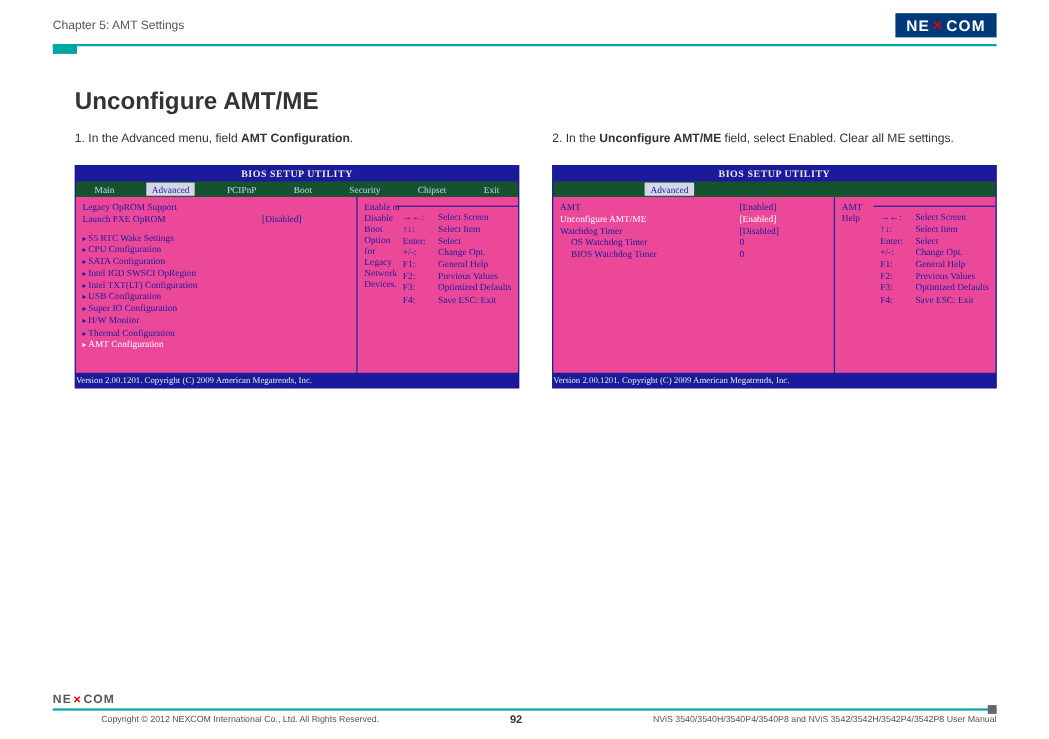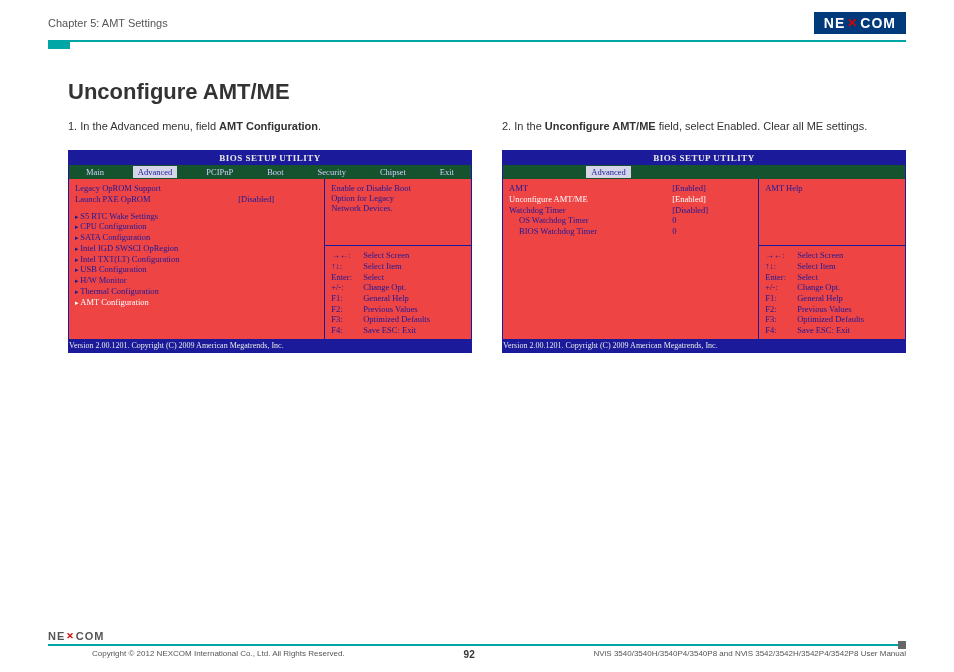--- a/index.html
+++ b/index.html
@@ -89,35 +89,35 @@
   }
   .bios-menu span {
     padding: 1px 5px;
   }
   .bios-menu .active {
     background: #d6d6e8;
     color: #1a1a9a;
   }
   .bios-body {
     display: flex;
-    background: #ef4444;
+    background: #ec4899;
     min-height: 160px;
   }
   .bios-left {
     flex: 2;
     padding: 4px 6px;
     border-right: 1.5px solid #1a1a9a;
     color: #1a1a9a;
   }
   .bios-right {
     flex: 1.1;
     padding: 4px 6px;
     color: #1a1a9a;
     display: flex;
-    flex-direction: column;
+    flex-direction: row;
     justify-content: space-between;
   }
   .bios-row {
     display: flex;
     justify-content: space-between;
     white-space: nowrap;
     line-height: 1.25;
   }
   .bios-row .label { flex: 1; }
   .bios-row .value { width: 80px; text-align: left; }
@@ -243,20 +243,23 @@
               <div class="bios-row">
                 <span class="label arrow">Intel IGD SWSCI OpRegion</span>
               </div>
               <div class="bios-row">
                 <span class="label arrow">Intel TXT(LT) Configuration</span>
               </div>
               <div class="bios-row">
                 <span class="label arrow">USB Configuration</span>
               </div>
               <div class="bios-row">
+                <span class="label arrow">Super IO Configuration</span>
+              </div>
+              <div class="bios-row">
                 <span class="label arrow">H/W Monitor</span>
               </div>
               <div class="bios-row">
                 <span class="label arrow">Thermal Configuration</span>
               </div>
               <div class="bios-row highlight" style="color: rgb(255, 255, 255);">
                 <span class="label arrow">AMT Configuration</span>
               </div>
             </div>
           <div class="bios-right">

